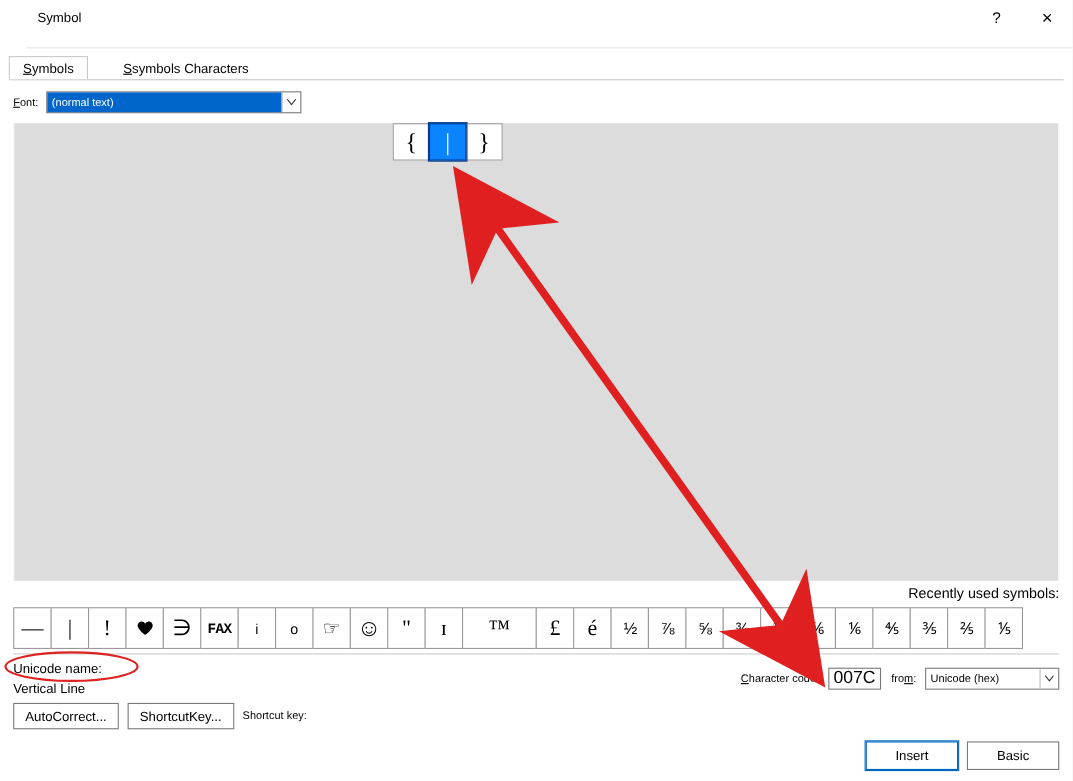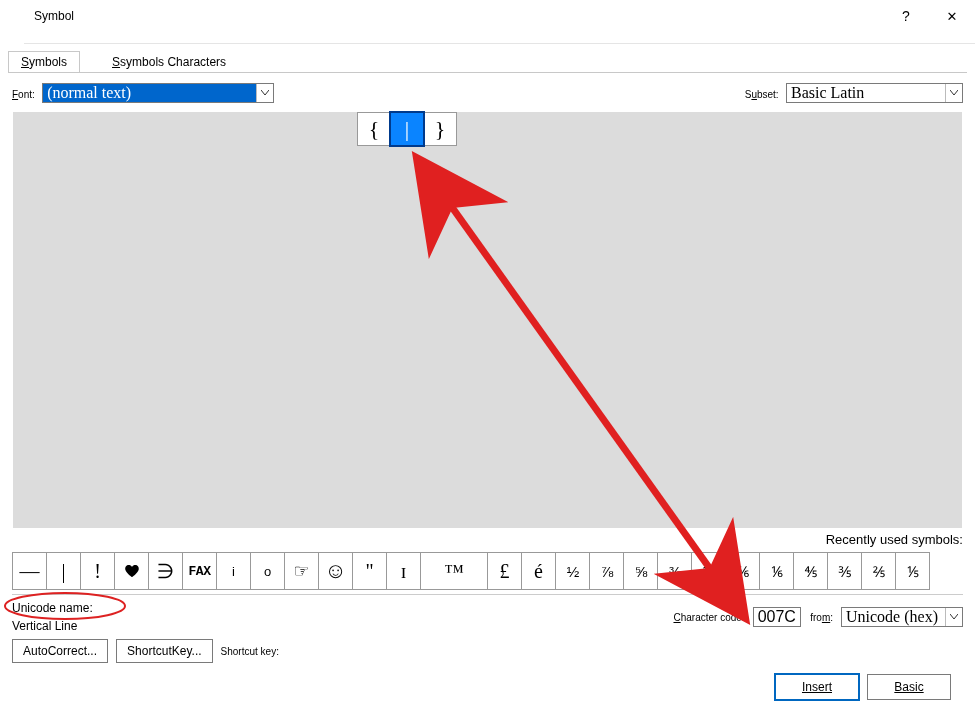--- a/index.html
+++ b/index.html
@@ -94,22 +94,22 @@
     border: 1px solid #7a7a7a;
     background: #fff;
     height: 20px;
     box-sizing: border-box;
   }
   .combo input {
     border: none;
     outline: none;
     height: 18px;
     padding: 0 4px;
-    font-family: Liberation Serif, serif;
-    font-size: 16px;
+    font-family: Liberation Sans, sans-serif;
+    font-size: 10px;
     background: transparent;
   }
   .combo .chev {
     width: 16px;
     height: 100%;
     display: flex;
     align-items: center;
     justify-content: center;
     border-left: 1px solid #bbb;
   }
@@ -233,24 +233,23 @@
     height: 24px;
     box-sizing: border-box;
     display: inline-flex;
     align-items: center;
   }
 
   
   .footer {
     position: absolute;
     bottom: 10px;
-    right: 24px;
+    right: 12px;
     display: flex;
     gap: 8px;
-    text-decoration: underline;
   }
   .footer .btn {
     min-width: 84px;
     justify-content: center;
     height: 26px;
   }
   .footer .btn.primary {
     border: 1px solid #0067c0;
     outline: 1px solid #0067c0;
   }
@@ -283,31 +282,20 @@
   </div>
   <div class="tabline"></div>
 
   <div class="inner">
 
     <div class="row-top">
       <div>
         <span class="lbl"><span class="u">F</span>ont:</span>
         <span class="combo font-combo">
           <input class="sel" value="(normal text)" style="">
-          <span class="chev">
-            <svg viewBox="0 0 8 6">
-                <path d="M0 0 L4 5 L8 0" fill="none" stroke="#333" stroke-width="1"></path>
-              </svg>
-          </span>
-        </span>
-      </div>
-      <div>
-        <span class="lbl">S<span class="u">u</span>bset:</span>
-        <span class="combo subset-combo">
-          <input value="Basic Latin" style="">
           <span class="chev">
             <svg viewBox="0 0 8 6">
                 <path d="M0 0 L4 5 L8 0" fill="none" stroke="#333" stroke-width="1"></path>
               </svg>
           </span>
         </span>
       </div>
     </div>
 
     <div class="symgrid-wrap">

